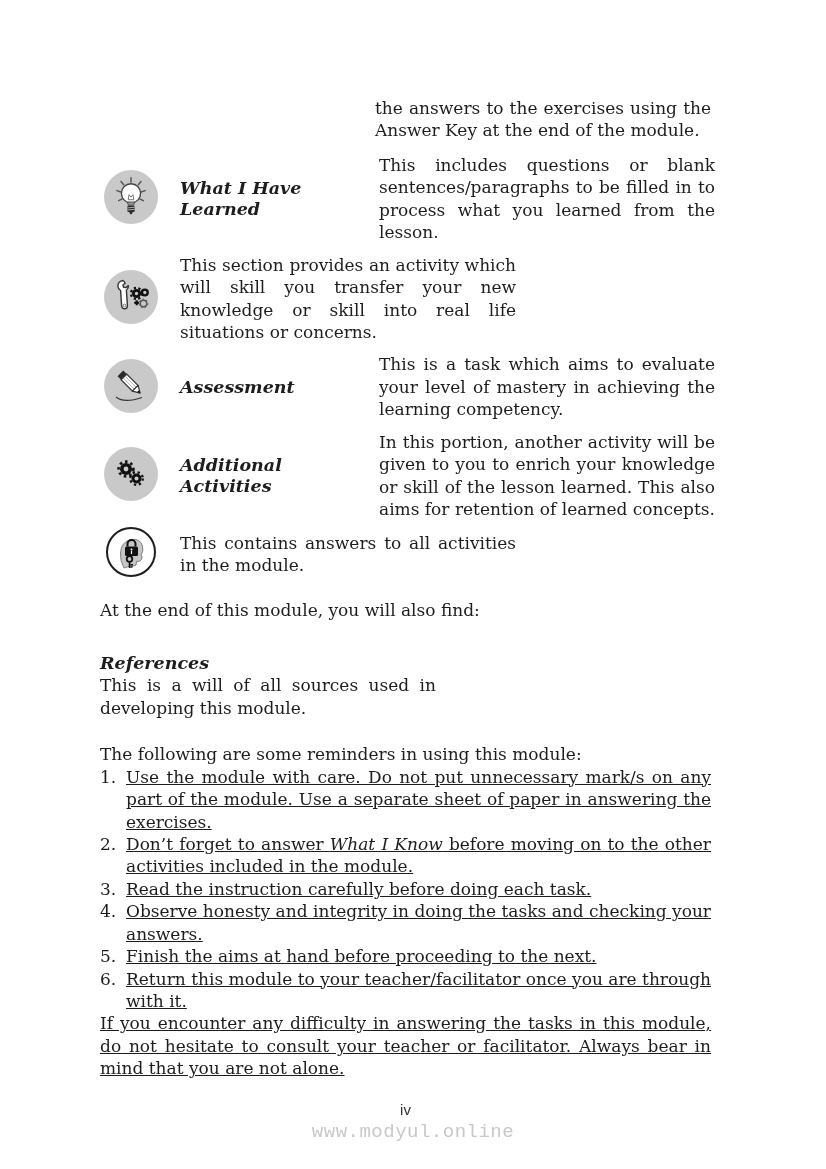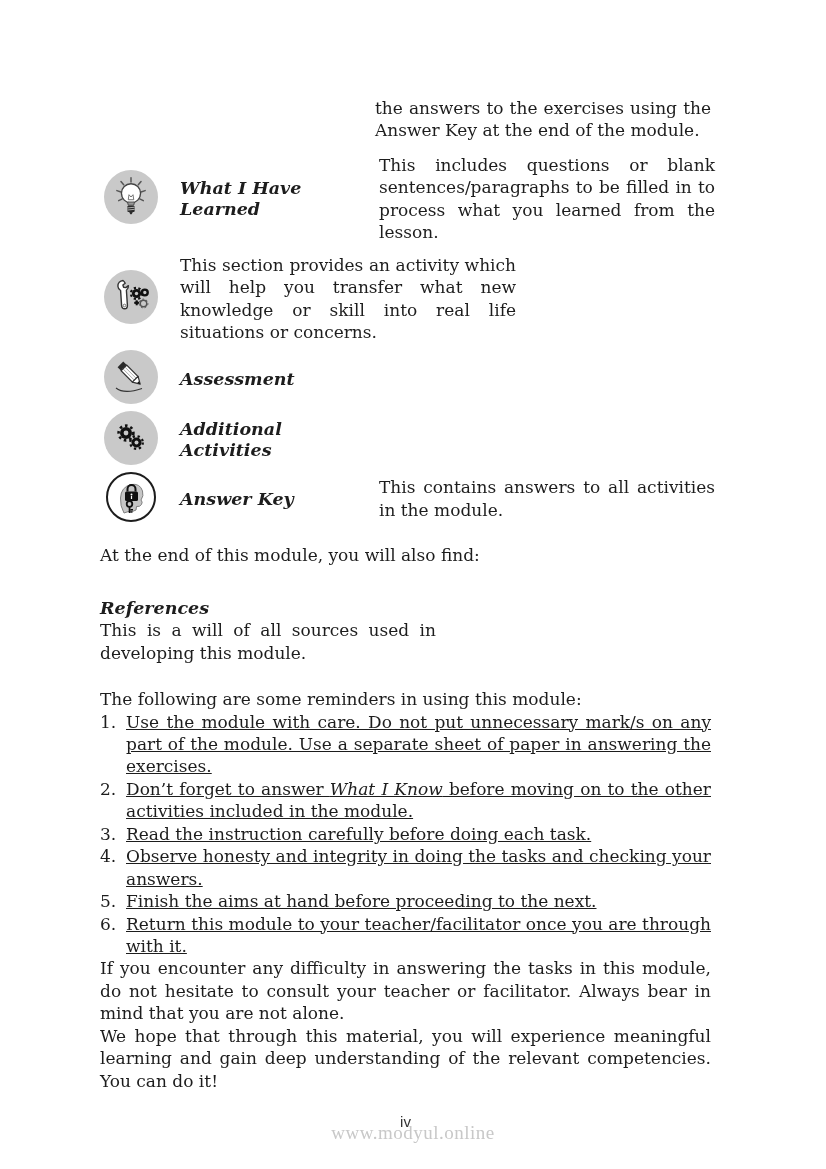--- a/index.html
+++ b/index.html
@@ -33,30 +33,30 @@
   }
   .desc-cell{width:336px;flex:none;}
   .end-note{margin:22px 0 0 0;}
   .ref-row{display:flex;margin-top:30px;flex-direction:column;}
   .ref-label-cell{width:275px;flex:none;}
   .rem-heading{margin:24px 0 0 0;}
   .rem-list{margin:0;padding:0;list-style:none;}
   .rem-item{display:flex;}
   .rem-num{width:26px;flex:none;}
   .rem-text{flex:1;text-align:justify;text-decoration:underline;}
-  .closing{margin:0;}
+  .closing{margin:0;text-decoration:underline;}
   .page-number{
     text-align:center;margin-top:20px;
     font-family:"Liberation Sans","DejaVu Sans",sans-serif;
     font-size:15px;color:#333;
   }
   .watermark{
     position:absolute;left:0;right:0;bottom:24px;
     text-align:center;
-    font-family:Liberation Serif, serif;
+    font-family:Liberation Mono, monospace;
     font-size:19px;color:#c8c8c8;letter-spacing:0.5px;
   }
 </style>
 </head>
 <body>
 
 <div class="page">
 
   <p class="intro-para jt">the answers to the exercises using the Answer Key at the end of the module.</p>
 
@@ -100,21 +100,21 @@
           <circle cx="25.5" cy="16.5" r="1.7" fill="#c9c9c9"></circle>
           <circle cx="33.8" cy="15.5" r="2.9" fill="none" stroke="#111" stroke-width="2.4"></circle>
           <rect x="23.2" y="24.8" width="5" height="2" fill="#111"></rect>
           <rect x="24.7" y="23.3" width="2" height="5" fill="#111"></rect>
           <circle cx="25.7" cy="25.8" r="1.7" fill="#111"></circle>
           <circle cx="32.5" cy="26.5" r="3.2" fill="none" stroke="#555" stroke-width="1.4"></circle>
           <circle cx="32.5" cy="26.5" r="4.4" fill="none" stroke="#555" stroke-width="1" stroke-dasharray="1.8 2"></circle>
         </svg>
       </div>
     </div>
-    <div class="desc-cell jt">This section provides an activity which will help you transfer what new knowledge or skill into real life situations or concerns.</div>
+    <div class="desc-cell jt">This section provides an activity which will skill you transfer your new knowledge or skill into real life situations or concerns.</div>
   </div>
 
   <div class="guide-row">
     <div class="icon-cell">
       <div class="icon-circle">
         <svg width="40" height="40" viewBox="0 0 40 40">
           <g transform="rotate(-45 20 18)">
             <rect x="16" y="3" width="8" height="5" fill="#2b2b2b"></rect>
             <rect x="16" y="8" width="8" height="16" fill="#fff" stroke="#333" stroke-width="1.2"></rect>
             <line x1="18.7" y1="8" x2="18.7" y2="24" stroke="#999" stroke-width="0.8"></line>
@@ -122,59 +122,58 @@
             <path d="M16 24 L24 24 L20 31 Z" fill="#fff" stroke="#333" stroke-width="1.2" stroke-linejoin="round"></path>
             <path d="M18.8 28 L21.2 28 L20 31 Z" fill="#111"></path>
           </g>
           <path d="M5 31 Q13 37.5 31 31.5" fill="none" stroke="#333" stroke-width="1.1"></path>
         </svg>
       </div>
     </div>
     <div class="label-cell">
       <div class="guide-label">Assessment</div>
     </div>
+    <div class="desc-cell jt">This is a task which aims to evaluate your level of mastery in achieving the learning competency.</div>
   </div>
 
   <div class="guide-row">
     <div class="icon-cell">
       <div class="icon-circle">
         <svg width="40" height="40" viewBox="0 0 40 40">
           <circle cx="15" cy="15" r="6" fill="#111"></circle>
           <circle cx="15" cy="15" r="7.4" fill="none" stroke="#111" stroke-width="2.6" stroke-dasharray="2.6 3"></circle>
           <circle cx="15" cy="15" r="2.4" fill="#c9c9c9"></circle>
           <circle cx="25.5" cy="24.5" r="5" fill="#111"></circle>
           <circle cx="25.5" cy="24.5" r="6.3" fill="none" stroke="#111" stroke-width="2.3" stroke-dasharray="2.3 2.7"></circle>
           <circle cx="25.5" cy="24.5" r="2" fill="#c9c9c9"></circle>
         </svg>
       </div>
     </div>
     <div class="label-cell">
       <div class="guide-label">Additional Activities</div>
     </div>
+    <div class="desc-cell jt">In this portion, another activity will be given to you to enrich your knowledge or skill of the lesson learned. This also aims for retention of learned concepts.</div>
   </div>
 
   <div class="guide-row">
     <div class="icon-cell">
       <div class="icon-circle outlined">
         <svg width="40" height="40" viewBox="0 0 40 40">
           <path d="M13 36 Q9 29 9.5 21 Q10 10 20 7.5 Q29 6 31.5 14 Q33 19 30 23 Q32 25 30.5 27.5 Q29 30 25.5 29.5 L25 33 Q22 35 19 34 Z" fill="#c6c6c6" stroke="#808080" stroke-width="1"></path>
           <path d="M16.5 14.5 v-2.5 a4 4 0 0 1 8 0 v2.5" fill="none" stroke="#111" stroke-width="2"></path>
           <rect x="14" y="14.5" width="13" height="9.5" rx="1.5" fill="#111"></rect>
           <circle cx="20.5" cy="17.5" r="1" fill="#fff"></circle>
           <rect x="19.9" y="19" width="1.2" height="3" fill="#fff"></rect>
           <circle cx="18.5" cy="27" r="2.8" fill="none" stroke="#111" stroke-width="1.8"></circle>
           <rect x="17.7" y="29.5" width="1.7" height="6.5" fill="#111"></rect>
           <rect x="19.4" y="32" width="2.6" height="1.5" fill="#111"></rect>
           <rect x="19.4" y="34.3" width="2.1" height="1.4" fill="#111"></rect>
         </svg>
       </div>
     </div>
-    <div class="label-cell">
-      <div class="guide-label">Answer Key</div>
-    </div>
     <div class="desc-cell jt">This contains answers to all activities in the module.</div>
   </div>
 
   <p class="end-note">At the end of this module, you will also find:</p>
 
   <div class="ref-row">
     <div class="ref-label-cell">
       <span class="guide-label">References</span>
     </div>
     <div class="desc-cell jt">This is a will of all sources used in developing this module.</div>
@@ -203,19 +202,18 @@
       <span class="rem-num">5.</span>
       <span class="rem-text">Finish the aims at hand before proceeding to the next.</span>
     </li>
     <li class="rem-item">
       <span class="rem-num">6.</span>
       <span class="rem-text">Return this module to your teacher/facilitator once you are through with it.</span>
     </li>
   </ol>
 
   <p class="closing jt">If you encounter any difficulty in answering the tasks in this module, do not hesitate to consult your teacher or facilitator. Always bear in mind that you are not alone.</p>
-  <p class="closing jt">We hope that through this material, you will experience meaningful learning and gain deep understanding of the relevant competencies. You can do it!</p>
 
   <div class="page-number">iv</div>
 
   <div class="watermark">www.modyul.online</div>
 
 </div>
 
 </body></html>

